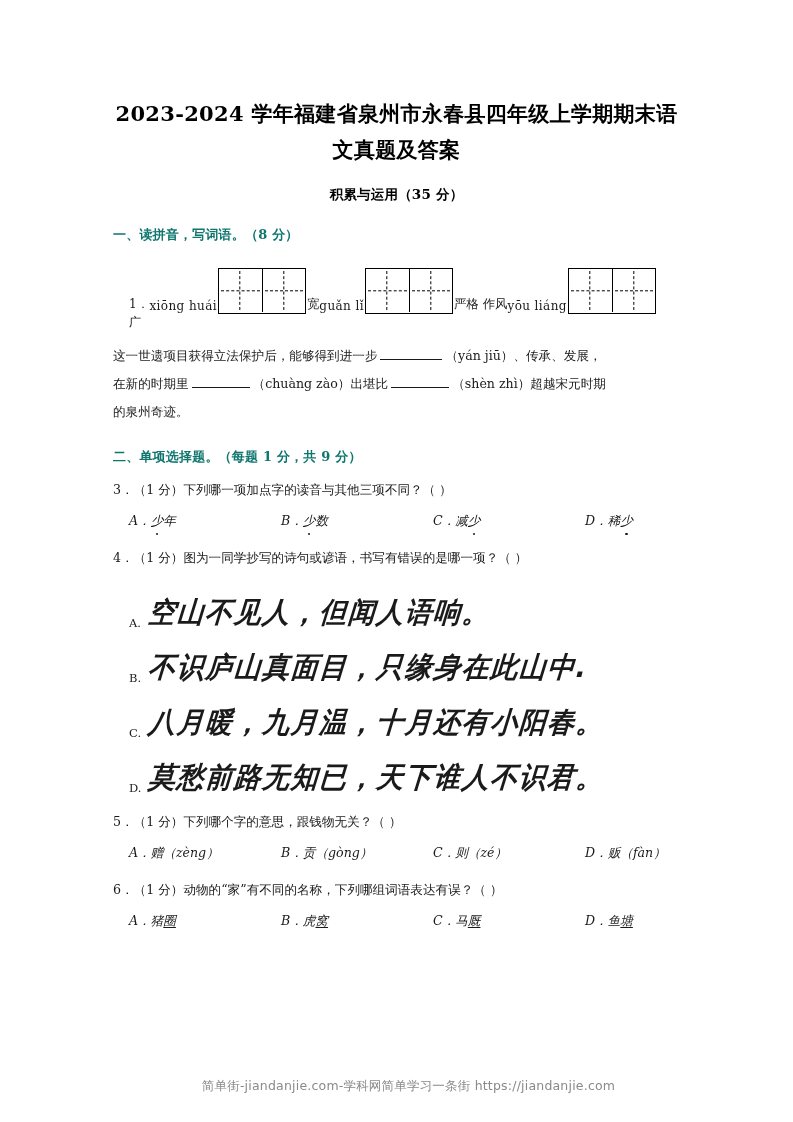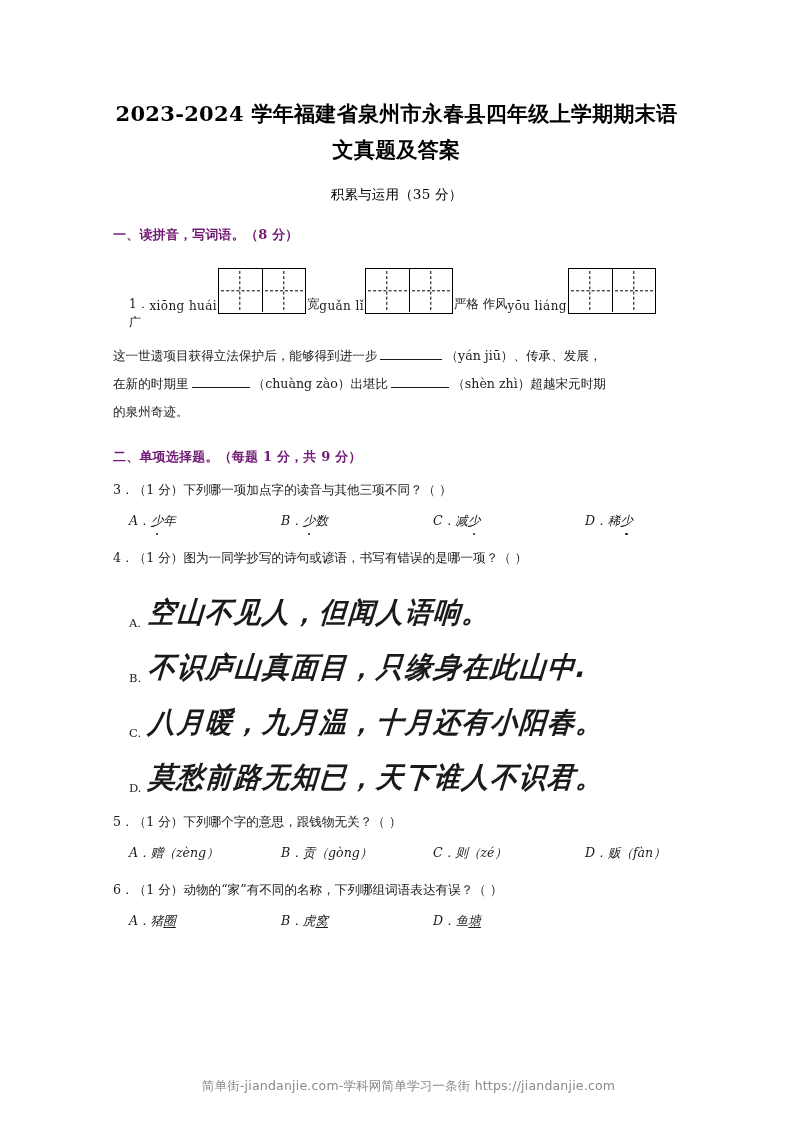--- a/index.html
+++ b/index.html
@@ -33,34 +33,34 @@
     font-size: 21px;
     font-weight: bold;
     line-height: 36px;
     text-align: center;
     letter-spacing: 0.3px;
     margin: 0;
     color: #000;
   }
   .doc-subtitle {
     font-size: 13.5px;
-    font-weight: normal;
+    font-weight: bold;
     text-align: center;
     margin: 18px 0 0 0;
     letter-spacing: 0.2px;
     color: #000;
   }
 
   
   .sec-head {
     font-size: 13px;
     font-weight: bold;
     margin: 22px 0 0 0;
     letter-spacing: 0.2px;
-    color: #701a75;
+    color: #0f766e;
   }
 
   
   .q {
     font-size: 12.6px;
     line-height: 28px;
     margin: 10px 0 0 0;
     text-align: justify;
   }
 
@@ -291,20 +291,21 @@
       <div class="opt"><span>A．</span><span>赠（zèng）</span></div>
       <div class="opt"><span>B．</span><span>贡（gòng）</span></div>
       <div class="opt"><span>C．</span><span>则（zé）</span></div>
       <div class="opt"><span>D．</span><span>贩（fàn）</span></div>
     </div>
 
     <div class="q">6．（1 分）动物的“家”有不同的名称，下列哪组词语表达有误？（        ）</div>
     <div class="opts">
       <div class="opt"><span>A．</span><span>猪</span><span class="uline">圈</span></div>
       <div class="opt"><span>B．</span><span>虎</span><span class="uline">窝</span></div>
+      <div class="opt"><span>C．</span><span>马</span><span class="uline">厩</span></div>
       <div class="opt"><span>D．</span><span>鱼</span><span class="uline">塘</span></div>
     </div>
 
 
   </div>
 
   <div class="footer">简单街-jiandanjie.com-学科网简单学习一条街 https://jiandanjie.com</div>
 </div>
 
 </body></html>

